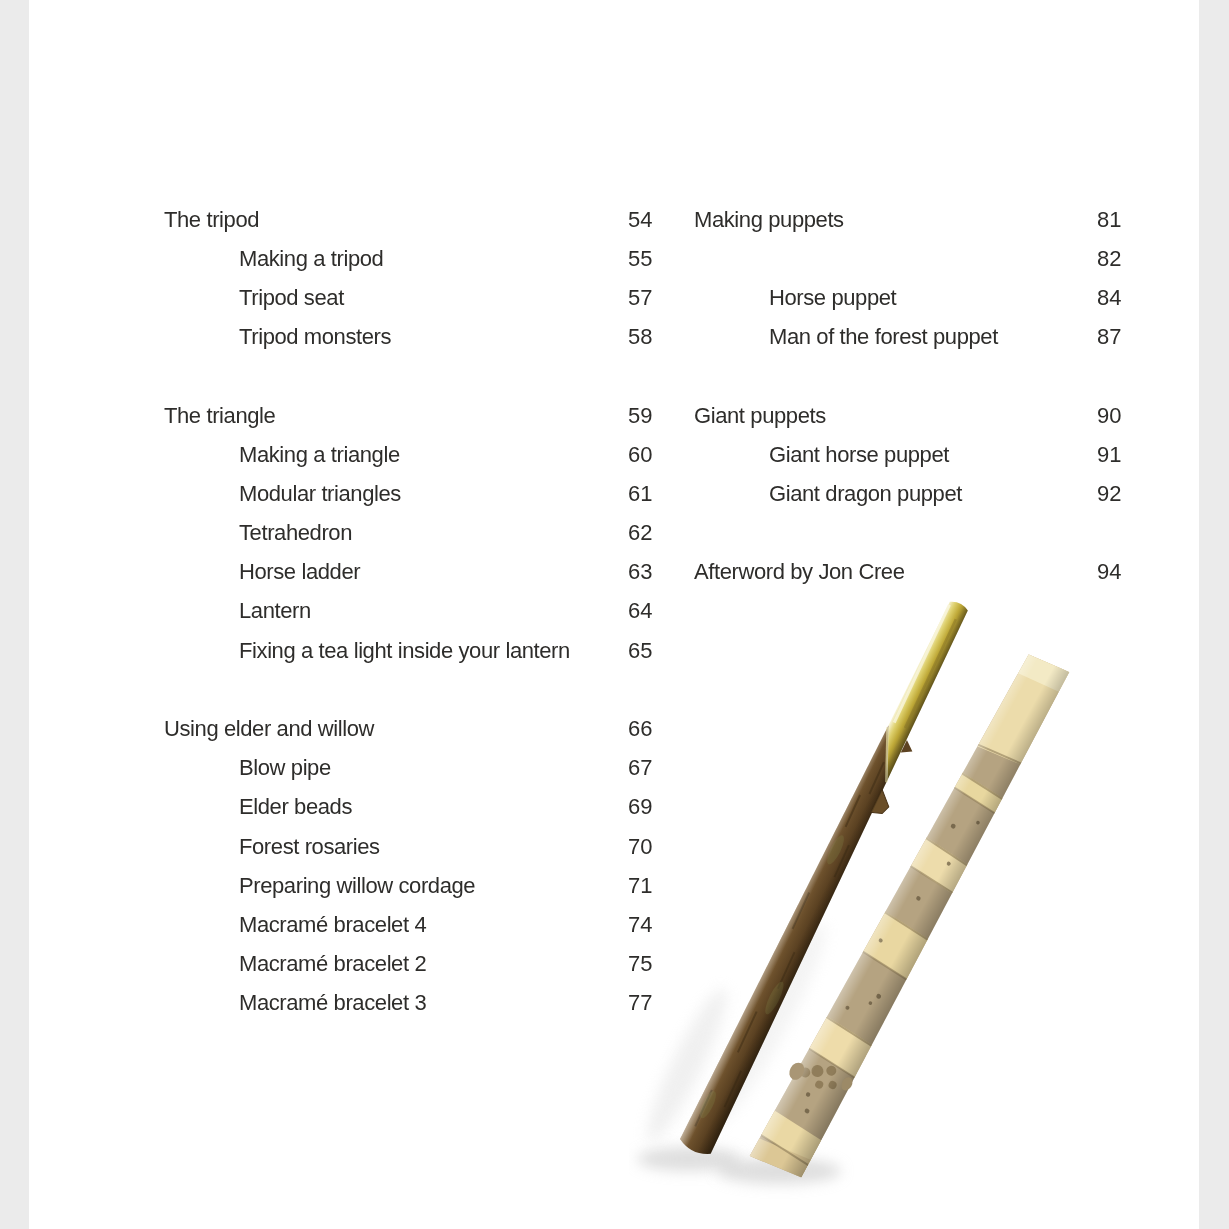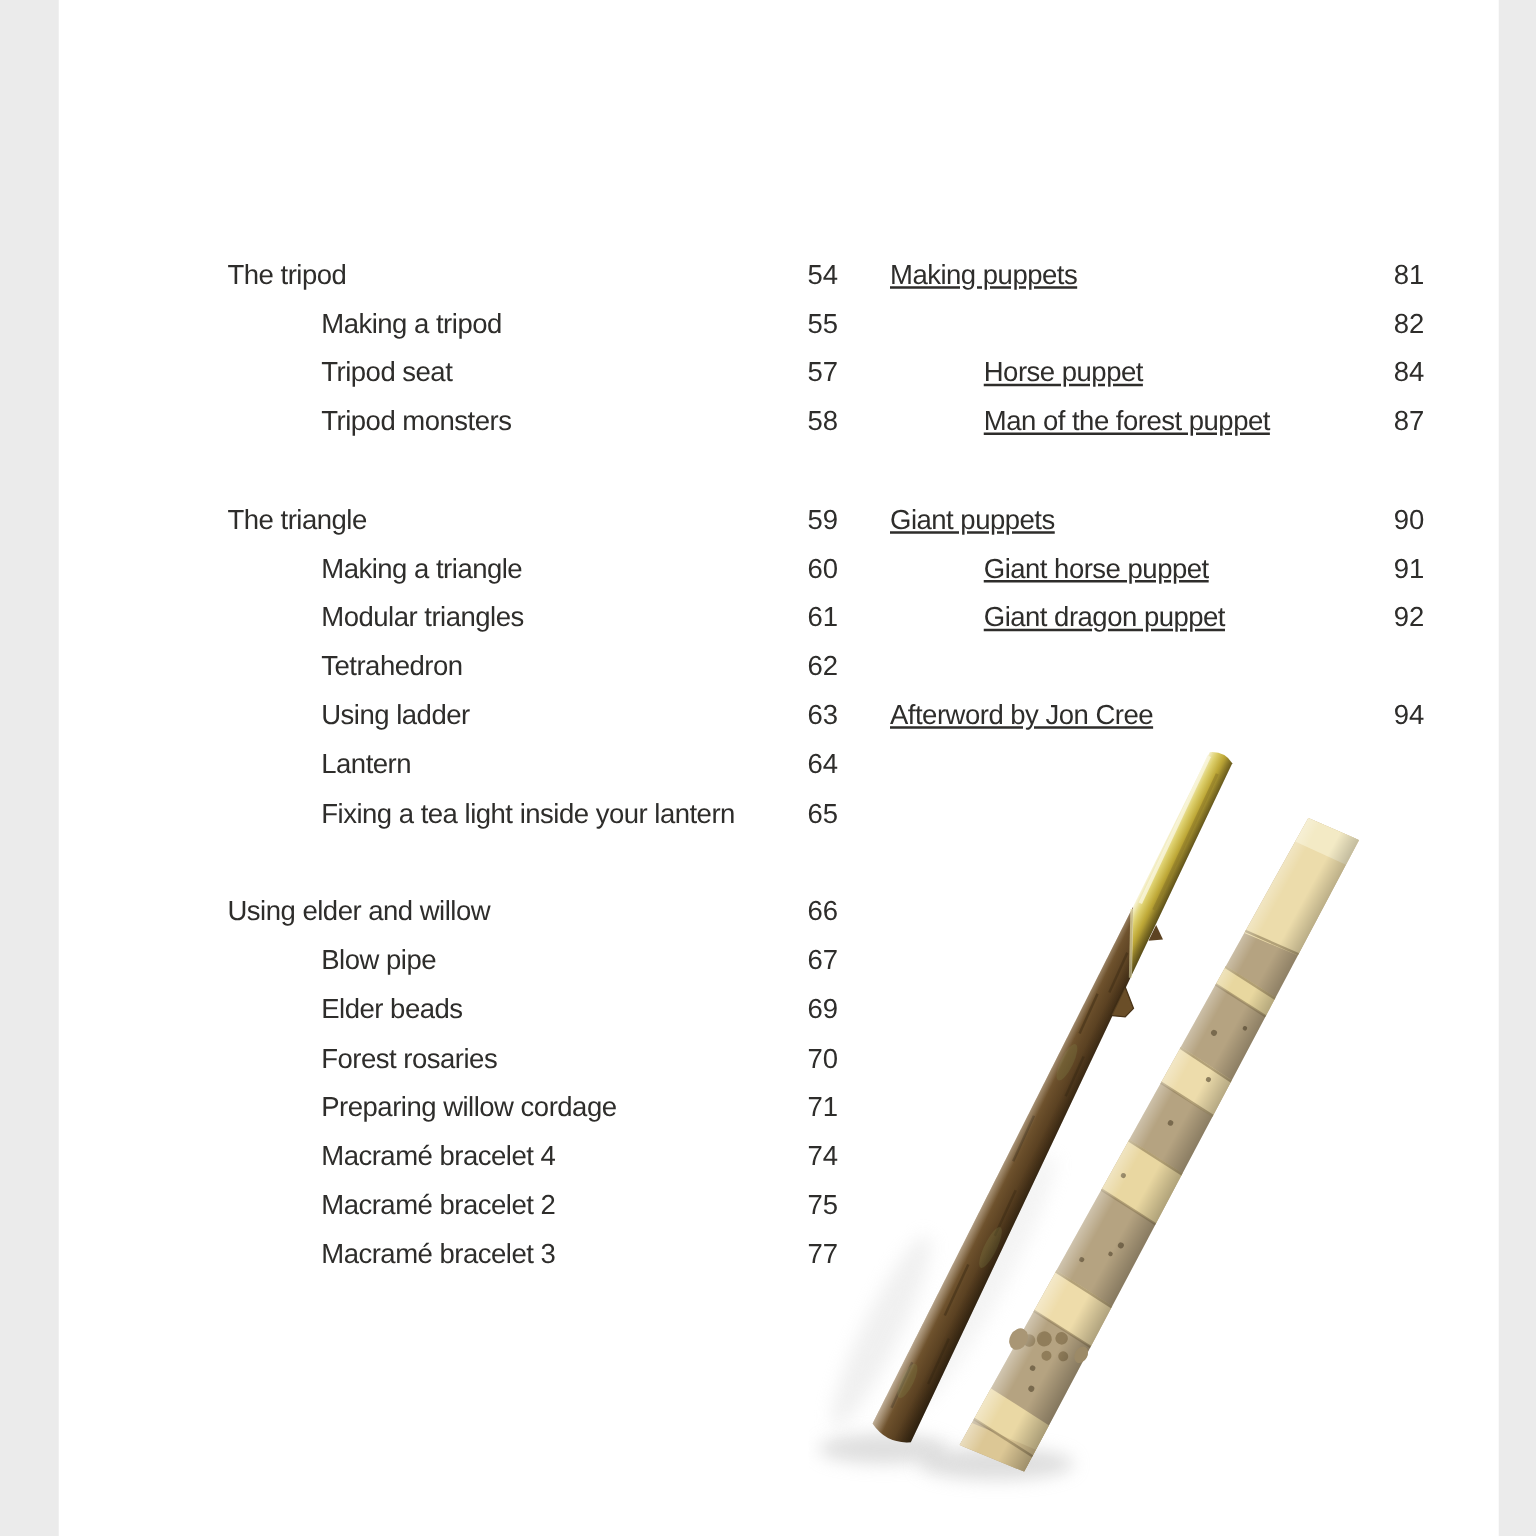--- a/index.html
+++ b/index.html
@@ -12,34 +12,34 @@
   .edge.left{left:0;width:29px;}
   .edge.right{right:0;width:30px;}
   .paper{
     position:absolute;left:29px;top:0;width:1170px;height:1229px;
     background:#ffffff;
   }
   .toc-col{
     position:absolute;top:200px;color:#2e2d2b;font-size:22px;
   }
   .toc-col.left-col{left:135px;width:505px;}
-  .toc-col.right-col{left:665px;width:430px;text-decoration:underline;}
+  .toc-col.right-col{left:665px;width:430px;}
   .toc-row{position:relative;height:39.2px;display:flex;align-items:center;}
   .toc-row .label{white-space:nowrap;letter-spacing:-0.4px;}
   .toc-row.item .label{padding-left:75px;text-align:center;}
   .toc-row .pagenum{position:absolute;top:50%;transform:translateY(-50%);}
   .toc-col.left-col .pagenum{left:464px;}
   .toc-col.right-col .pagenum{left:403px;}
   .toc-row.spacer{height:39.2px;}
   .photo{position:absolute;left:600px;top:555px;width:520px;height:660px;}
 </style>
 </head>
 <body style="background: rgb(235, 235, 235);">
 
-<div class="paper" style="background: rgb(255, 255, 255); margin-left: 18px;">
+<div class="paper" style="background: rgb(255, 255, 255);">
 
   <div class="toc-col left-col" id="toc-left" style="color: rgb(46, 45, 43);">
       <div class="toc-row section-header">
     <span class="label">The tripod</span>
     <span class="pagenum">54</span>
   </div>
       <div class="toc-row item">
     <span class="label">Making a tripod</span>
     <span class="pagenum">55</span>
   </div>
@@ -62,21 +62,21 @@
   </div>
       <div class="toc-row item">
     <span class="label">Modular triangles</span>
     <span class="pagenum">61</span>
   </div>
       <div class="toc-row item">
     <span class="label">Tetrahedron</span>
     <span class="pagenum">62</span>
   </div>
       <div class="toc-row item">
-    <span class="label">Using ladder</span>
+    <span class="label">Horse ladder</span>
     <span class="pagenum">63</span>
   </div>
       <div class="toc-row item">
     <span class="label">Lantern</span>
     <span class="pagenum">64</span>
   </div>
       <div class="toc-row item">
     <span class="label">Fixing a tea light inside your lantern</span>
     <span class="pagenum">65</span>
   </div>

